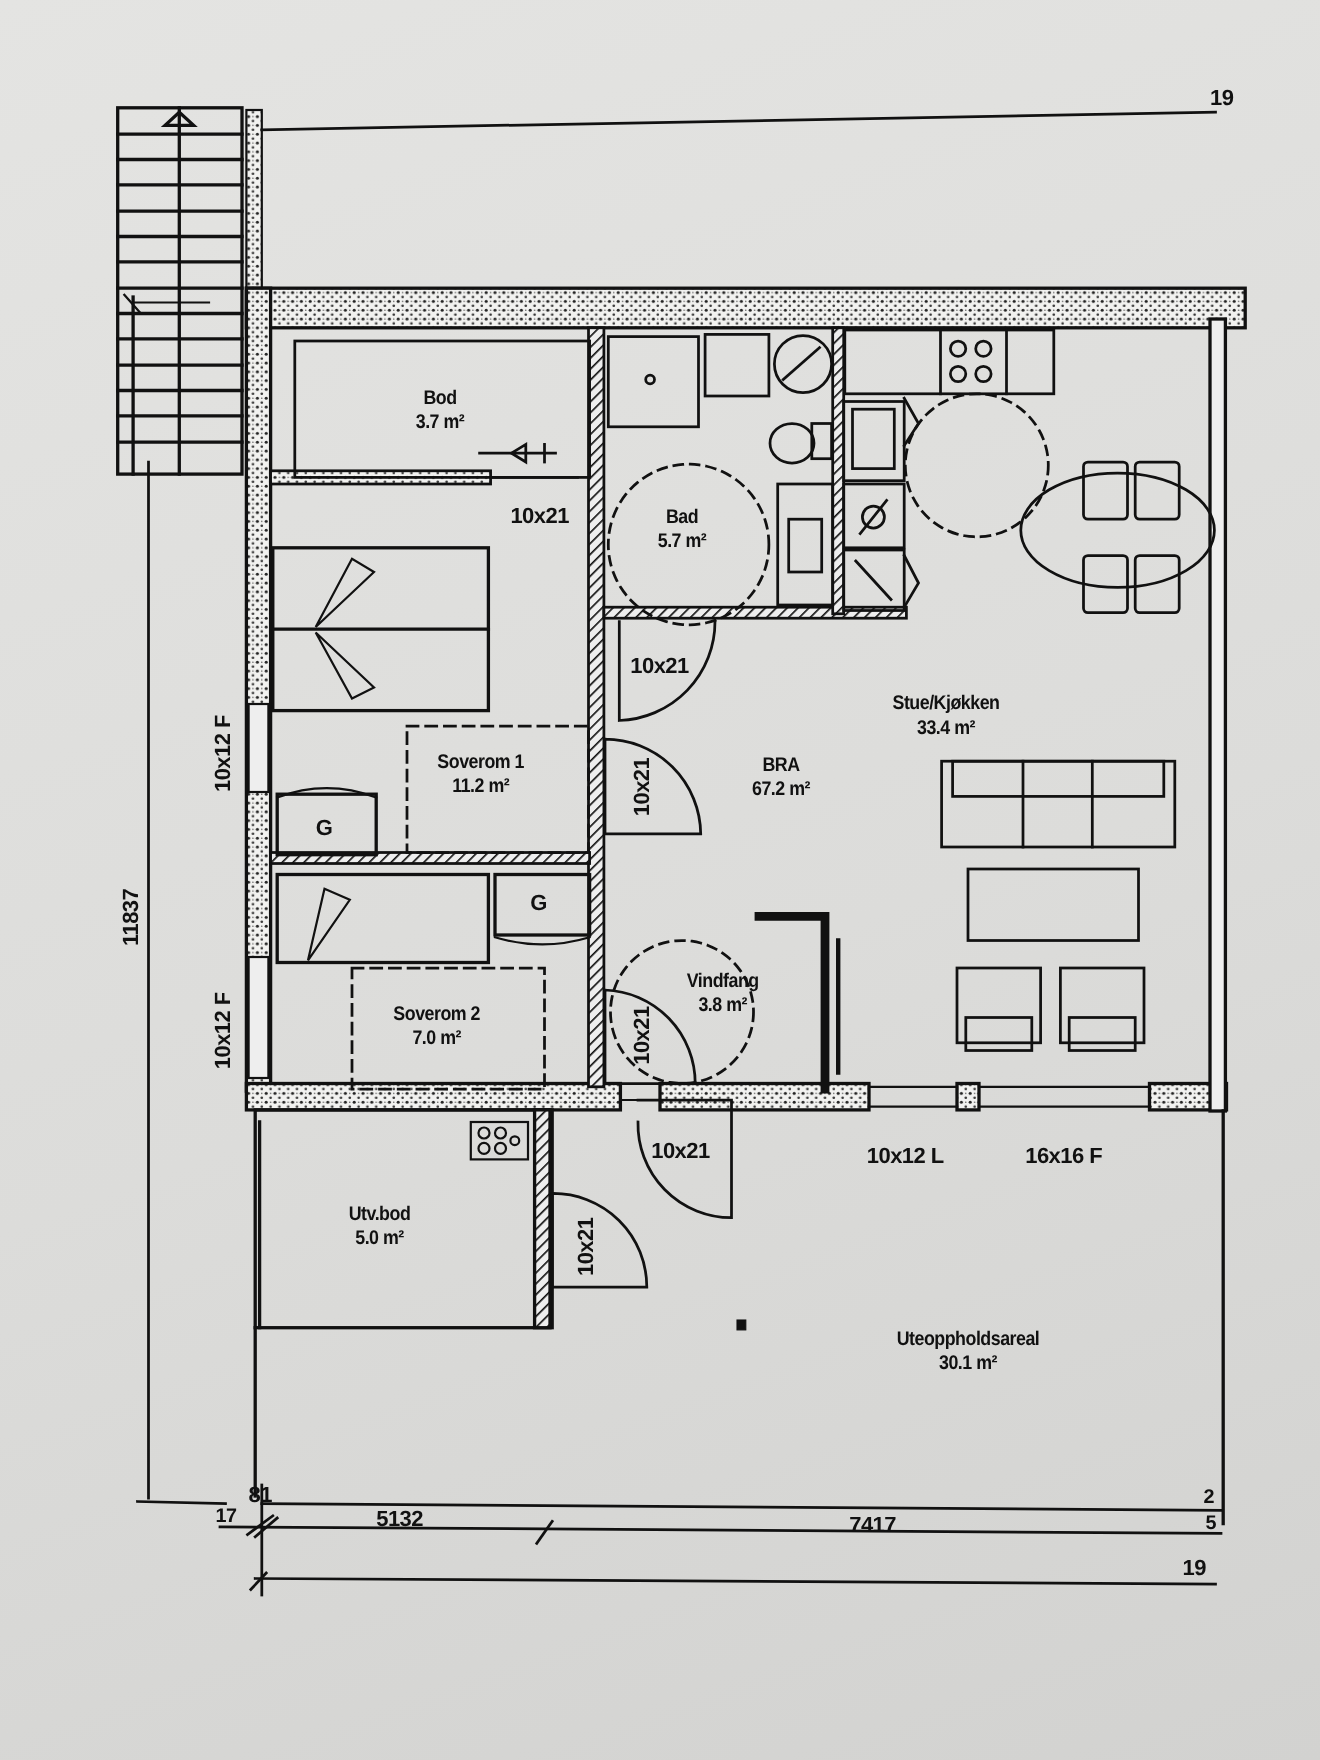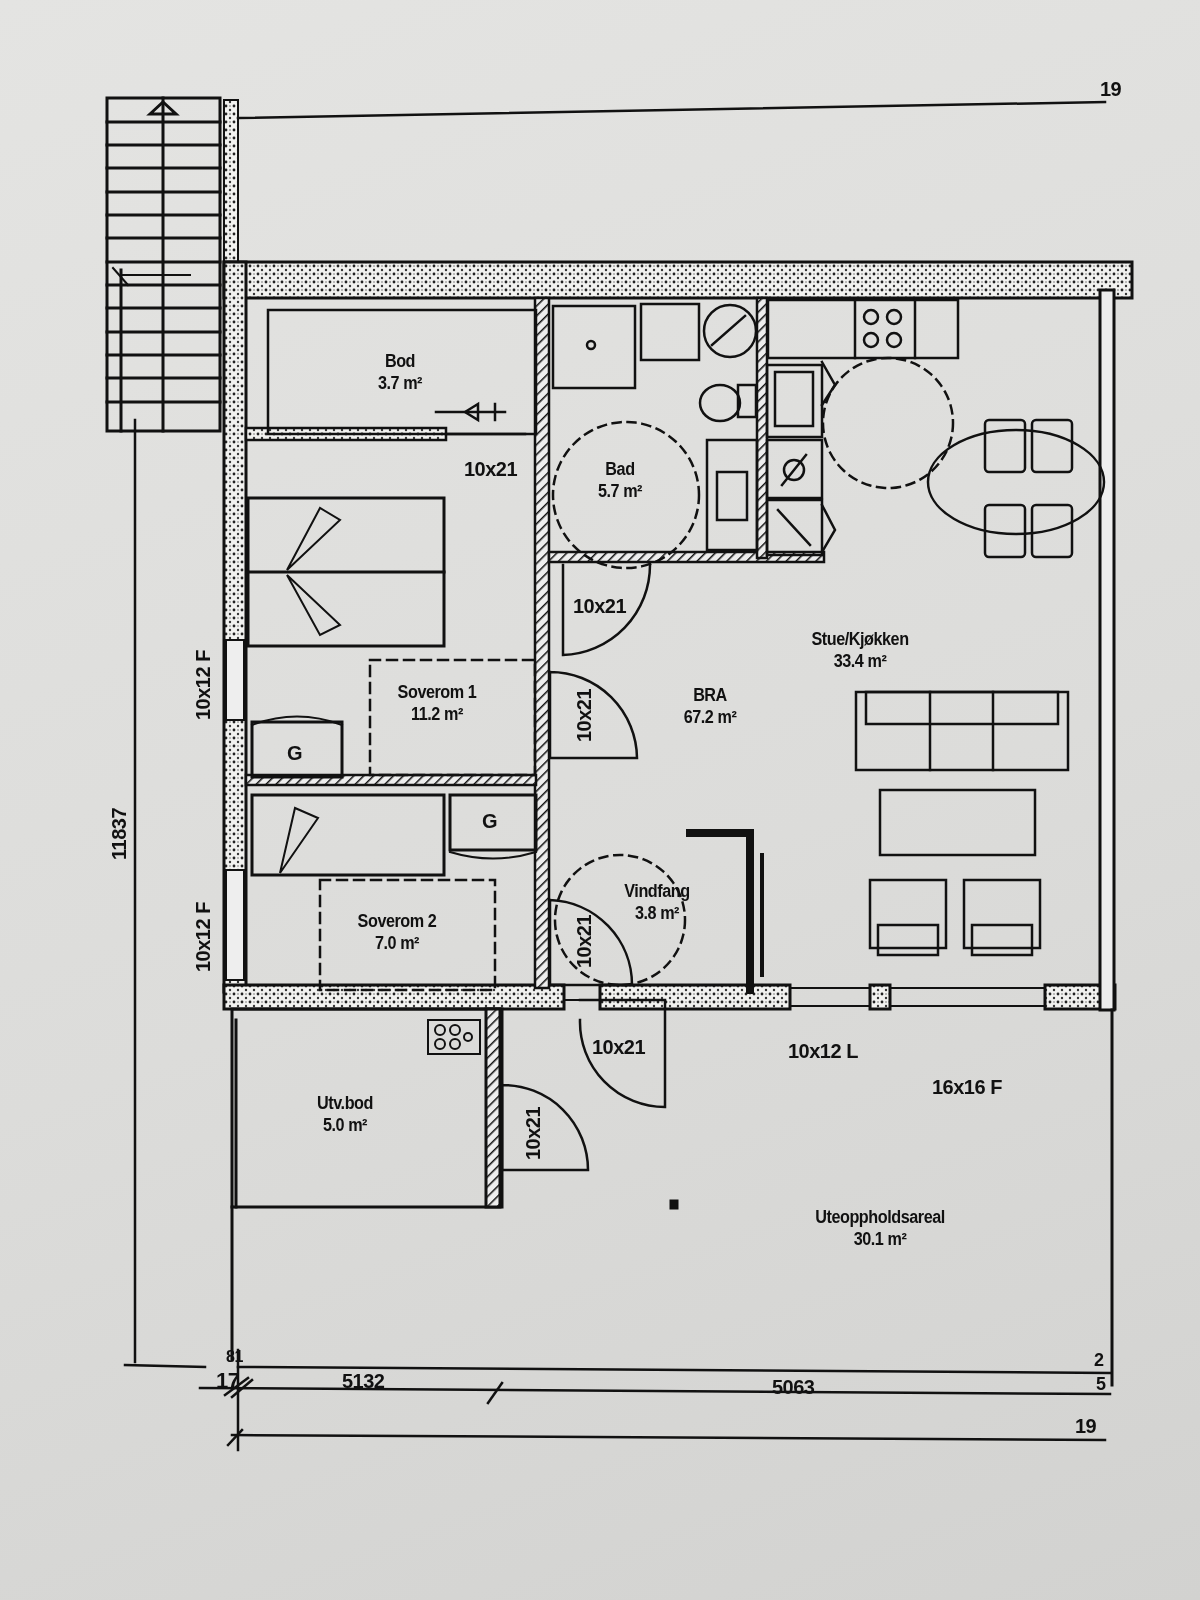--- a/index.html
+++ b/index.html
@@ -247,26 +247,26 @@
 
 <div class="lbl dim" style="left:464px;top:458px;">10x21</div>
 <div class="lbl dim" style="left:573px;top:595px;">10x21</div>
 <div class="lbl dim vert" style="left:573px;top:742px;">10x21</div>
 <div class="lbl dim vert" style="left:573px;top:968px;">10x21</div>
 <div class="lbl dim" style="left:592px;top:1036px;">10x21</div>
 <div class="lbl dim vert" style="left:522px;top:1160px;">10x21</div>
 <div class="lbl dim vert" style="left:192px;top:720px;">10x12 F</div>
 <div class="lbl dim vert" style="left:192px;top:972px;">10x12 F</div>
 <div class="lbl dim" style="left:788px;top:1040px;text-align:right;">10x12 L</div>
-<div class="lbl dim" style="left:932px;top:1076px;">16x16 F</div>
+<div class="lbl dim" style="left:932px;top:1040px;">16x16 F</div>
 
 <div class="lbl dim" style="left:287px;top:742px;">G</div>
 <div class="lbl dim" style="left:482px;top:810px;">G</div>
 
 <div class="lbl dim vert" style="left:108px;top:860px;">11837</div>
 <div class="lbl dim" style="left:342px;top:1370px;">5132</div>
-<div class="lbl dim" style="left:772px;top:1376px;">5063</div>
-<div class="lbl dim" style="left:216px;top:1368px;font-size:22px;">17</div>
-<div class="lbl dim" style="left:226px;top:1348px;font-size:16px;">81</div>
+<div class="lbl dim" style="left:772px;top:1376px;">7417</div>
+<div class="lbl dim" style="left:196px;top:1368px;font-size:18px;">17</div>
+<div class="lbl dim" style="left:226px;top:1348px;font-size:20px;">81</div>
 <div class="lbl dim" style="left:1100px;top:78px;">19</div>
 <div class="lbl dim" style="left:1075px;top:1415px;">19</div>
 <div class="lbl dim" style="left:1094px;top:1350px;font-size:18px;">2</div>
 <div class="lbl dim" style="left:1096px;top:1374px;font-size:18px;">5</div>
 
 </body></html>

